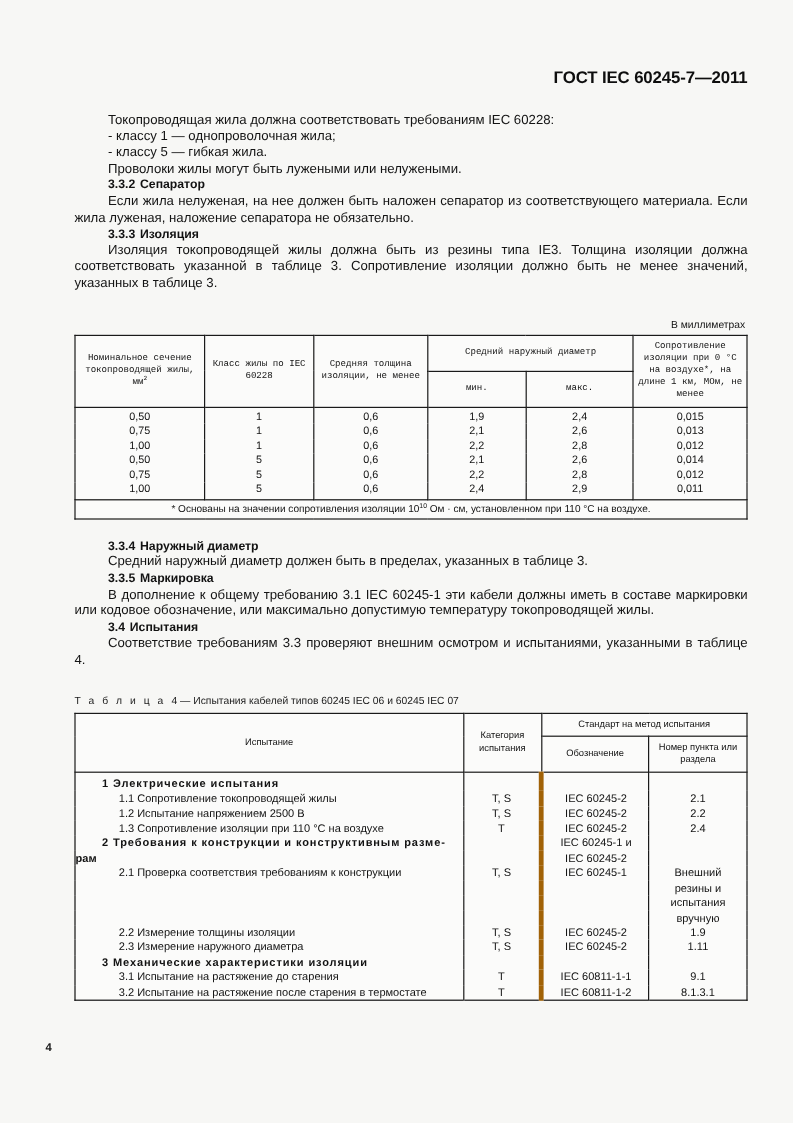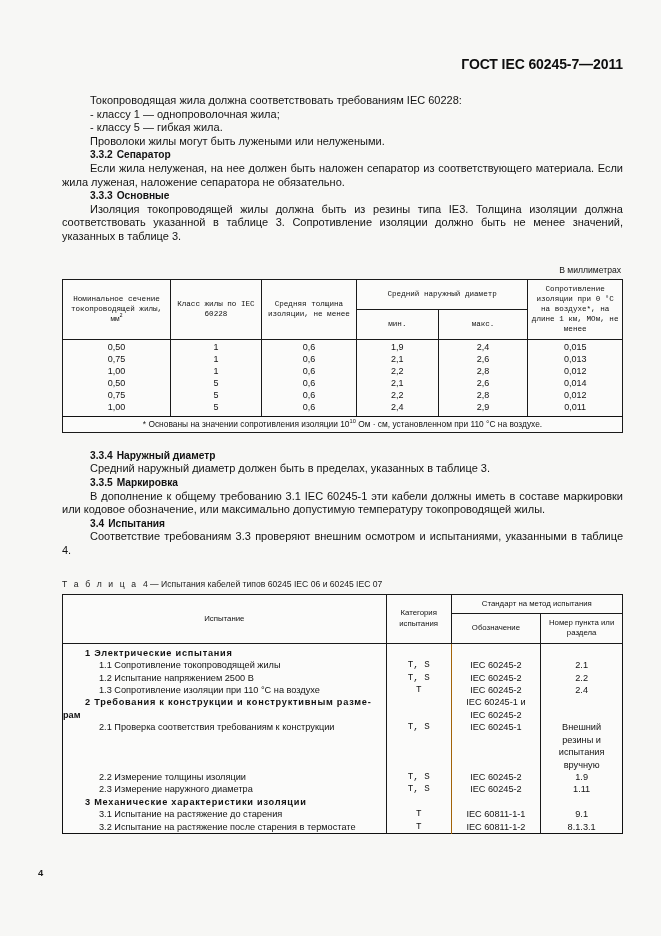--- a/index.html
+++ b/index.html
@@ -111,22 +111,21 @@
     border: none;
     padding: 0;
   }
   table.gost.t4 td.c-test {
     text-align: left;
     padding-left: 10px;
     padding-right: 4px;
     border-right: 1px solid #1a1a1a;
   }
   table.gost.t4 td.c-cat {
-    border-right: 1px solid #a16207;
-    font-family: Liberation Mono, monospace;
+    border-right: 4px solid #a16207;
   }
   table.gost.t4 td.c-desig {
     border-right: 1px solid #1a1a1a;
   }
   table.gost.t4 tr.hr-top td { border-top: 1.6px solid #111; padding-top: 3px; }
   table.gost.t4 .grp { font-weight: bold; padding-left: 12px; display: block; }
   table.gost.t4 .grp-cont { font-weight: bold; padding-left: 0px; display: block; }
   table.gost.t4 .sub { padding-left: 26px; display: block; }
   .wide-track { letter-spacing: 0.75px; }
   .t4wrap { margin-top: 4px; }
@@ -152,21 +151,21 @@
   <p class="body-text indent">- классу 1 — однопроволочная жила;</p>
   <p class="body-text indent">- классу 5 — гибкая жила.</p>
   <p class="body-text indent">Проволоки жилы могут быть лужеными или нелужеными.</p>
 
   <p class="clause-head">
     <span class="num">3.3.2</span><span>Сепаратор</span>
   </p>
   <p class="body-text indent">Если жила нелуженая, на нее должен быть наложен сепаратор из соответствующего материала. Если жила луженая, наложение сепаратора не обязательно.</p>
 
   <p class="clause-head">
-    <span class="num">3.3.3</span><span>Основные</span>
+    <span class="num">3.3.3</span><span>Изоляция</span>
   </p>
   <p class="body-text indent">Изоляция токопроводящей жилы должна быть из резины типа IE3. Толщина изоляции должна соответствовать указанной в таблице 3. Сопротивление изоляции должно быть не менее значений, указанных в таблице 3.</p>
 
   <div class="spacer-20"></div>
 
   <div class="units-right">В миллиметрах</div>
 
   <table class="gost t3">
     <colgroup>
       <col style="width:19.3%">

